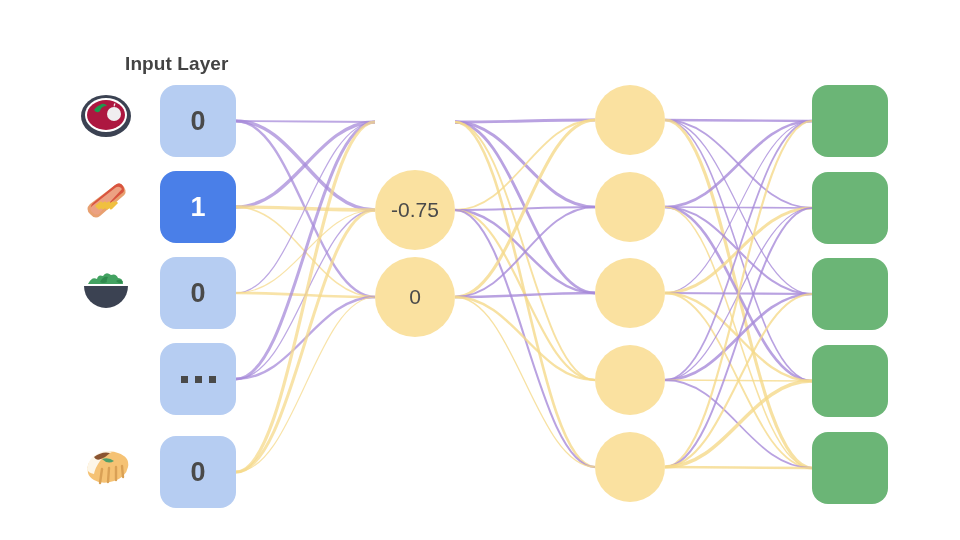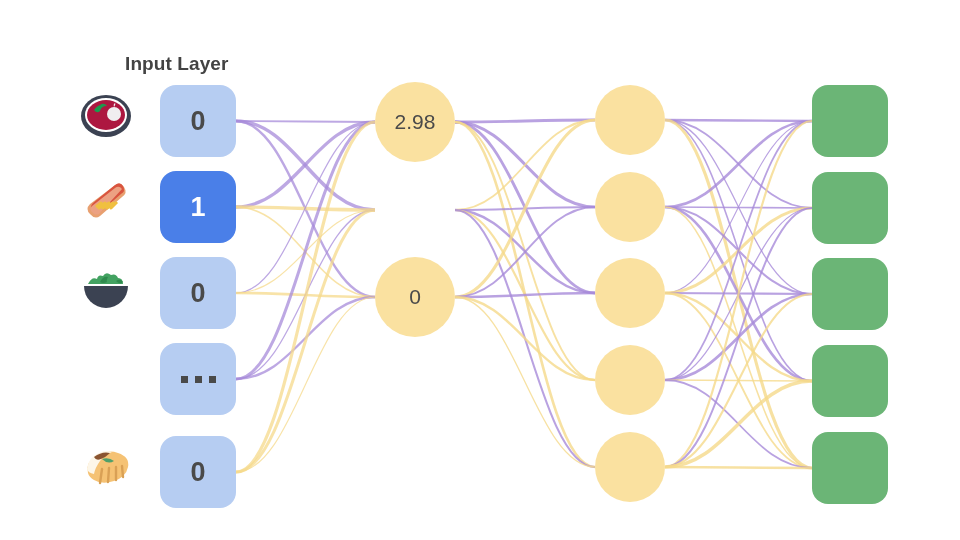--- a/index.html
+++ b/index.html
@@ -235,22 +235,22 @@
     <span class="ellipsis-dots">
       <i></i>
         <i></i>
         <i></i>
     </span>
   </div>
   <div class="input-box" style="top:436px">
     <span>0</span>
   </div>
 
-  <div class="embed-node" style="top:82px">
-    <span>2.98</span>
+  <div class="embed-node" style="top:170px">
+    <span>-0.75</span>
   </div>
   <div class="embed-node" style="top:257px">
     <span>0</span>
   </div>
 
   <div class="hidden-node" style="top:85px"></div>
   <div class="hidden-node" style="top:172px"></div>
   <div class="hidden-node" style="top:258px"></div>
   <div class="hidden-node" style="top:345px"></div>
   <div class="hidden-node" style="top:432px"></div>

